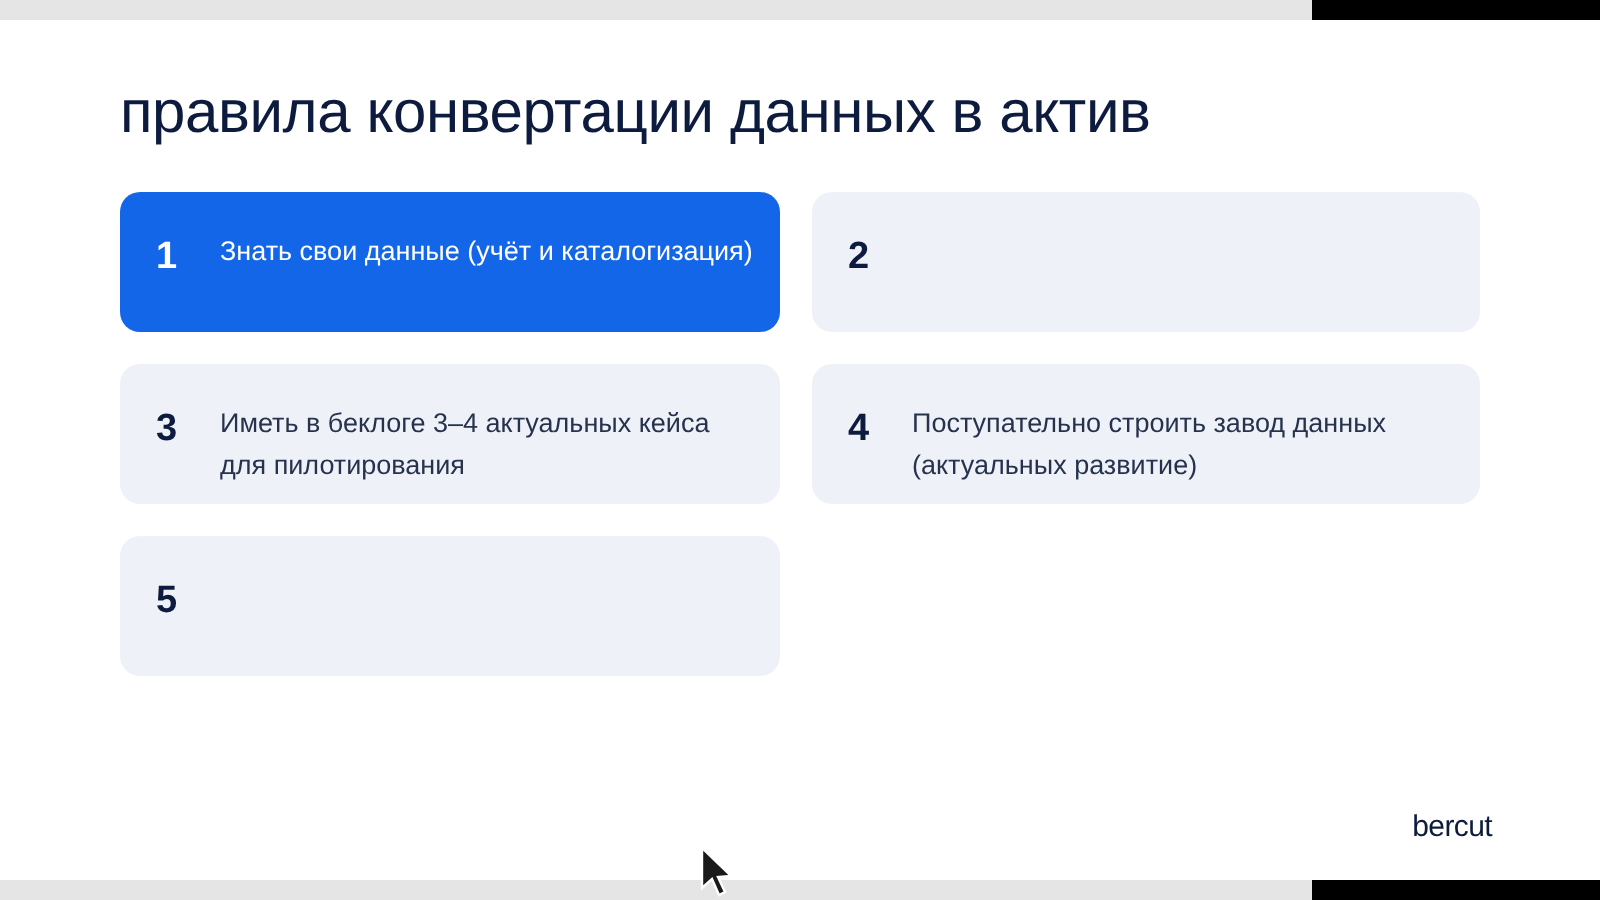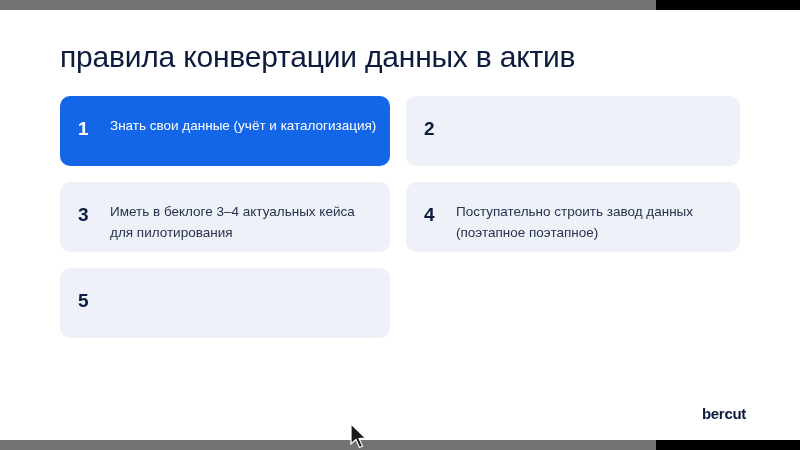--- a/index.html
+++ b/index.html
@@ -10,21 +10,21 @@
   body {
     width: 800px;
     height: 450px;
     overflow: hidden;
     font-family: "Liberation Sans", sans-serif;
   }
   .screen {
     position: relative;
     width: 656px;
     height: 450px;
-    background: #737373;
+    background: #e5e5e5;
   }
   .slide {
     position: absolute;
     left: 0;
     top: 10px;
     width: 800px;
     height: 430px;
     background: #ffffff;
     overflow: hidden;
   }
@@ -85,21 +85,21 @@
   .card-2 { left: 346px; top: 0px;   width: 334px; height: 70px; }
   .card-3 { left: 0px;   top: 86px;  width: 330px; height: 70px; }
   .card-4 { left: 346px; top: 86px;  width: 334px; height: 70px; }
   .card-5 { left: 0px;   top: 172px; width: 330px; height: 70px; }
 
   .logo {
     position: absolute;
     right: 54px;
     bottom: 18px;
     font-size: 15px;
-    font-weight: 700;
+    font-weight: 400;
     color: #0d1b3e;
     letter-spacing: -0.3px;
   }
   .cursor {
     position: absolute;
     left: 350px;
     top: 423px;
     width: 18px;
     height: 26px;
     pointer-events: none;
@@ -124,21 +124,21 @@
         <span class="num">2</span>
       </div>
 
       <div class="card card-3">
         <span class="num">3</span>
         <span class="txt">Иметь в беклоге 3–4 актуальных кейса для пилотирования</span>
       </div>
 
       <div class="card card-4">
         <span class="num">4</span>
-        <span class="txt">Поступательно строить завод данных (поэтапное поэтапное)</span>
+        <span class="txt">Поступательно строить завод данных (актуальных развитие)</span>
       </div>
 
       <div class="card card-5">
         <span class="num">5</span>
       </div>
 
     </div>
 
     <div class="logo">bercut</div>
   </div>

